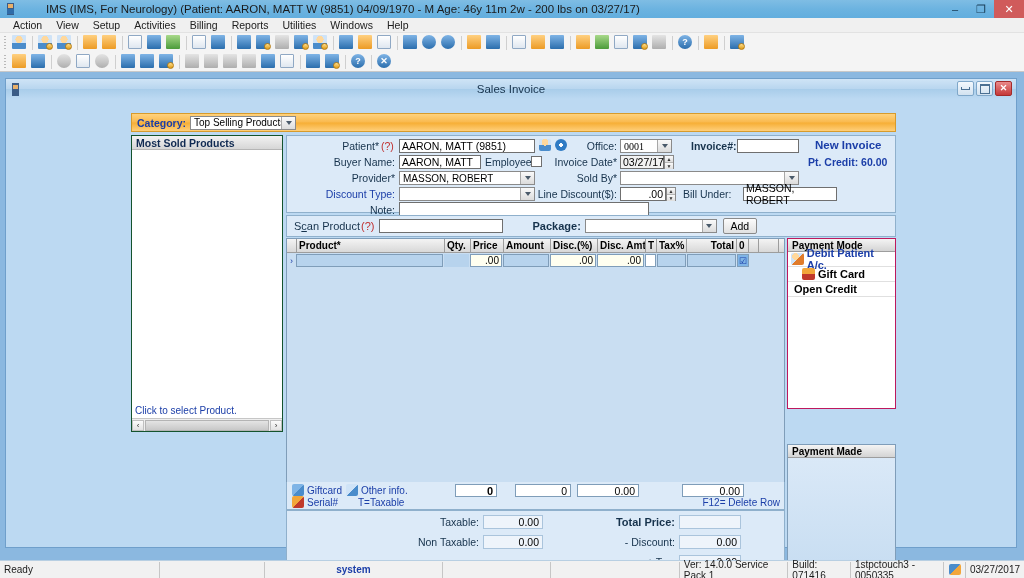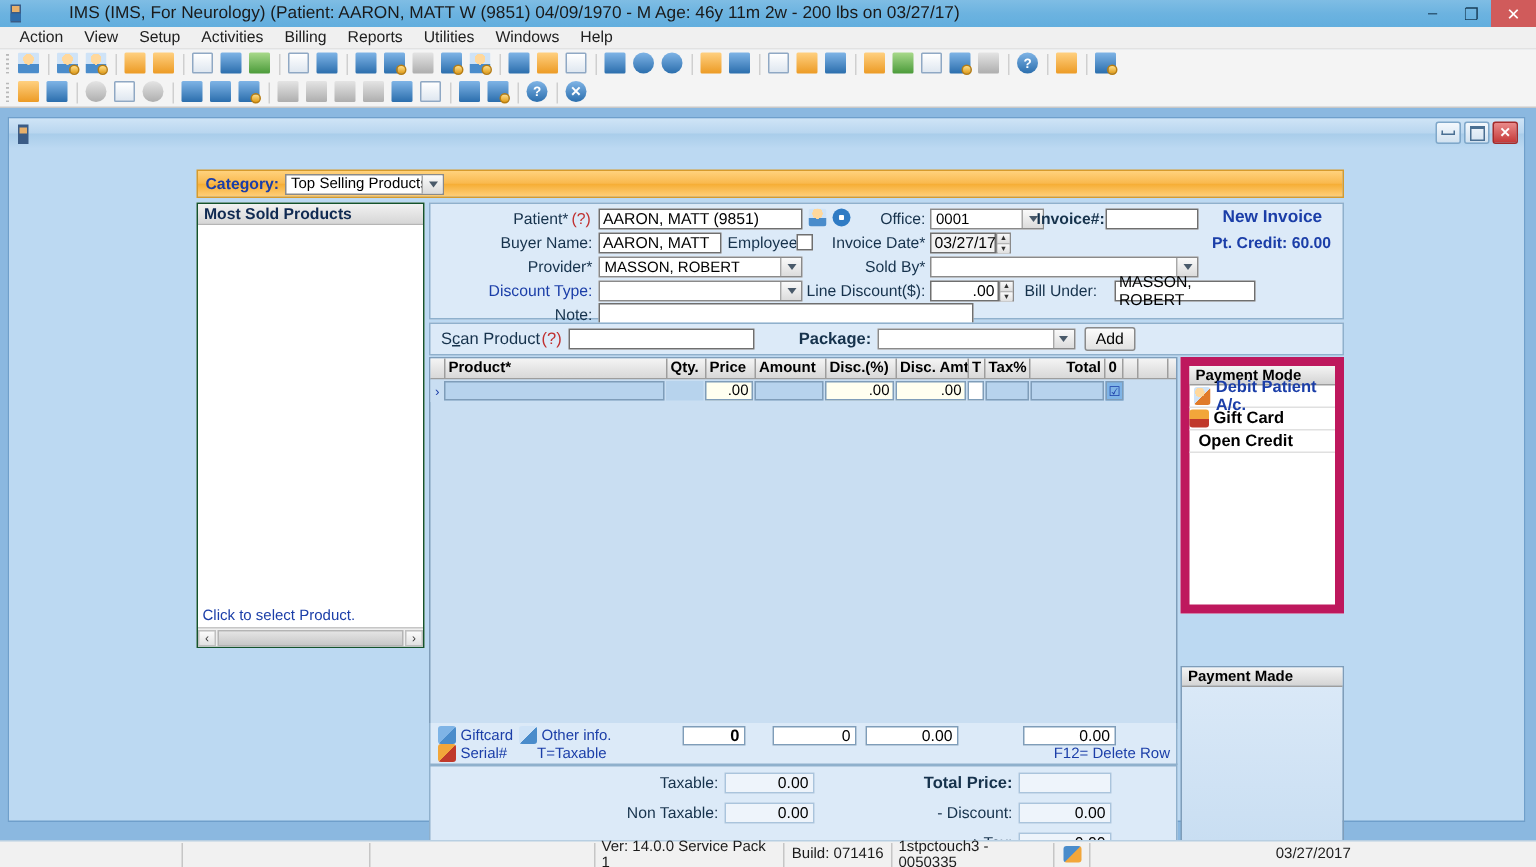--- a/index.html
+++ b/index.html
@@ -201,21 +201,21 @@
   .tlabel{position:absolute;font-size:10.5px;color:#16324c;text-align:right;white-space:nowrap;}
   .tval{position:absolute;height:14px;background:#eef4fb;border:1px solid #aac4dc;box-sizing:border-box;
         font-size:10.5px;display:flex;align-items:center;justify-content:flex-end;padding-right:3px;color:#000;}
   .finalline{position:absolute;height:1px;background:#1b3ea8;}
   .finallbl{position:absolute;font-size:11.5px;font-weight:bold;color:#1b3ea8;}
   .finalval{position:absolute;height:15px;background:#eef4fb;border:1px solid #aac4dc;box-sizing:border-box;
         font-size:11.5px;font-weight:bold;color:#1b3ea8;display:flex;align-items:center;justify-content:flex-end;padding-right:4px;}
   
   .paypanel{
     position:absolute;left:781px;top:159px;width:109px;height:171px;
-    background:#fff;border:6px solid #be185d;box-sizing:border-box;
+    background:#fff;border:1px solid #be185d;box-sizing:border-box;
   }
   .pp-hdr{height:13px;background:linear-gradient(to bottom,#f4f4f4,#d4d4d4);
     border-bottom:1px solid #9d9d9d;font-size:10px;font-weight:bold;color:#000;
     display:flex;align-items:center;padding-left:4px;box-sizing:border-box;}
   .pp-item{height:15px;display:flex;align-items:center;font-size:11px;font-weight:bold;
     border-bottom:1px solid #e0e0e0;box-sizing:border-box;padding-left:3px;}
   .pp-item.blue{color:#1b3ea8;}
   .pp-item.dark{color:#000;padding-left:6px;}
   .ppicon{width:13px;height:12px;margin-right:3px;border-radius:2px;}
   .ppicon.a{background:radial-gradient(circle at 35% 30%,#ffd89c 0 28%,transparent 29%),
@@ -478,20 +478,21 @@
 
 <div class="mdi">
 
   <div class="child">
 
     <div class="child-title">
       <div class="cicon">
           <div class="a"></div>
           <div class="b"></div>
         </div>
+      <div class="ctext">Sales Invoice</div>
       <div class="child-wc">
         <div class="cwb">
             <div class="min"></div>
           </div>
         <div class="cwb">
             <div class="max"></div>
           </div>
         <div class="cwb close">
             <span class="x">✕</span>
           </div>
@@ -519,21 +520,21 @@
     </div>
 
     <div class="formarea">
 
       <span class="flabel" style="left:30px;top:4px;width:62px;">Patient*</span>
       <span class="flabel hint" style="left:94px;top:4px;">(?)</span>
       <div class="tbox" style="left:112px;top:3px;width:136px;">AARON, MATT  (9851)</div>
       <div class="miniicon mi-person" style="left:252px;top:3px;"></div>
       <div class="miniicon mi-refresh" style="left:268px;top:3px;"></div>
       <span class="flabel" style="left:290px;top:4px;width:40px;">Office:</span>
-      <div class="combo" style="position:absolute;left:333px;top:3px;width:76px;">
+      <div class="combo" style="position:absolute;left:333px;top:3px;width:52px;font-family:Liberation Serif, serif;">
         <span class="txt">0001</span>
         <span class="arw">
             <i></i>
           </span>
       </div>
       <span class="flabel" style="left:404px;top:4px;font-weight:bold;text-align:center;">Invoice#:</span>
       <div class="tbox" style="left:450px;top:3px;width:62px;"></div>
       <span class="newinv" style="left:528px;top:3px;">New Invoice</span>
 
       <span class="flabel" style="left:30px;top:20px;width:78px;">Buyer Name:</span>
@@ -660,38 +661,40 @@
       <span class="finallbl" style="left:330px;top:66px;">Final Total:</span>
       <div class="finalval" style="left:392px;top:65px;width:62px;">0.00</div>
     </div>
 
     <div class="paypanel">
       <div class="pp-hdr">Payment Mode</div>
       <div class="pp-item blue">
         <span class="ppicon a"></span>
         <span>Debit Patient A/c.</span>
       </div>
-      <div class="pp-item dark" style="padding-left:0;">
+      <div class="pp-item dark" style="padding-left:14px;">
         <span class="ppicon b"></span>
         <span>Gift Card</span>
       </div>
       <div class="pp-item dark">
         <span>Open Credit</span>
       </div>
     </div>
 
     <div class="paymade">
       <div class="pm-hdr">Payment Made</div>
     </div>
 
   </div>
 </div>
 
 <div class="statusbar">
+  <div class="sb" style="width:186px;">Ready</div>
   <div class="sb" style="width:122px;"></div>
+  <div class="sb c blue" style="width:208px;">system</div>
   <div class="sb" style="width:125px;"></div>
   <div class="sb" style="width:150px;"></div>
   <div class="sb c" style="width:126px;">Ver: 14.0.0 Service Pack 1</div>
   <div class="sb c" style="width:72px;">Build: 071416</div>
   <div class="sb c" style="width:108px;">1stpctouch3 - 0050335</div>
   <div class="sb c" style="width:24px;">
       <span class="sbicon"></span>
     </div>
   <div class="sb c" style="width:auto;flex:1;border-right:none;">03/27/2017</div>
 </div>

